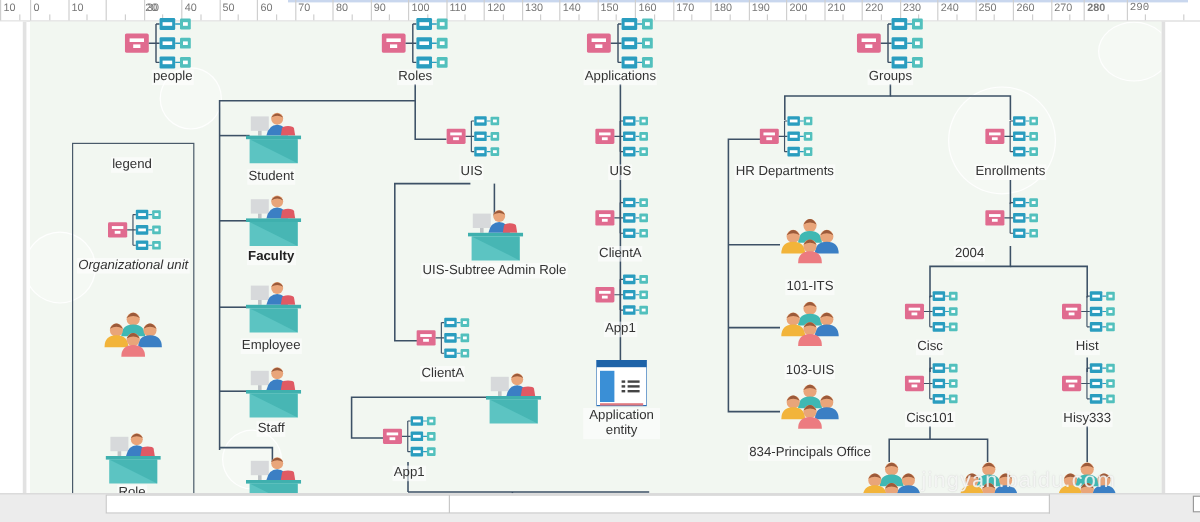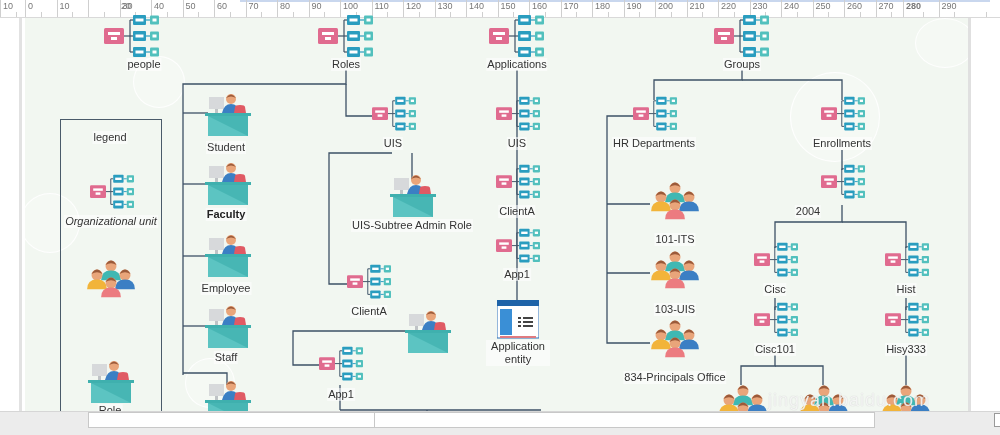--- a/index.html
+++ b/index.html
@@ -95,21 +95,21 @@
       <div class="tick" style="left: 781px;">240</div>
       <div class="minor" style="left: 796.75px;"></div>
       <div class="tick" style="left: 812.5px;">250</div>
       <div class="minor" style="left: 828.25px;"></div>
       <div class="tick" style="left: 844px;">260</div>
       <div class="minor" style="left: 859.75px;"></div>
       <div class="tick" style="left: 875.5px;">270</div>
       <div class="minor" style="left: 891.25px;"></div>
       <div class="tick" style="left: 903px; font-weight: bold;">280</div>
       <div class="minor" style="left: 922.75px;"></div>
-      <div class="tick" style="left: 938.5px;">290</div>
+      <div class="tick" style="left: 938.5px; font-family: Liberation Mono, monospace;">290</div>
       <div class="minor" style="left: 954.25px;"></div>
       <div class="tick" style="left: 970px; margin-top: 33px;">300</div>
       <div class="minor" style="left: 985.75px;"></div>
     </div>
 
   <div class="gutter-left"></div>
 
   <div class="page">
     <div class="bubble" style="left:108px;top:38px;width:52px;height:52px;"></div>
     <div class="bubble" style="left:-5px;top:175px;width:60px;height:60px;"></div>

